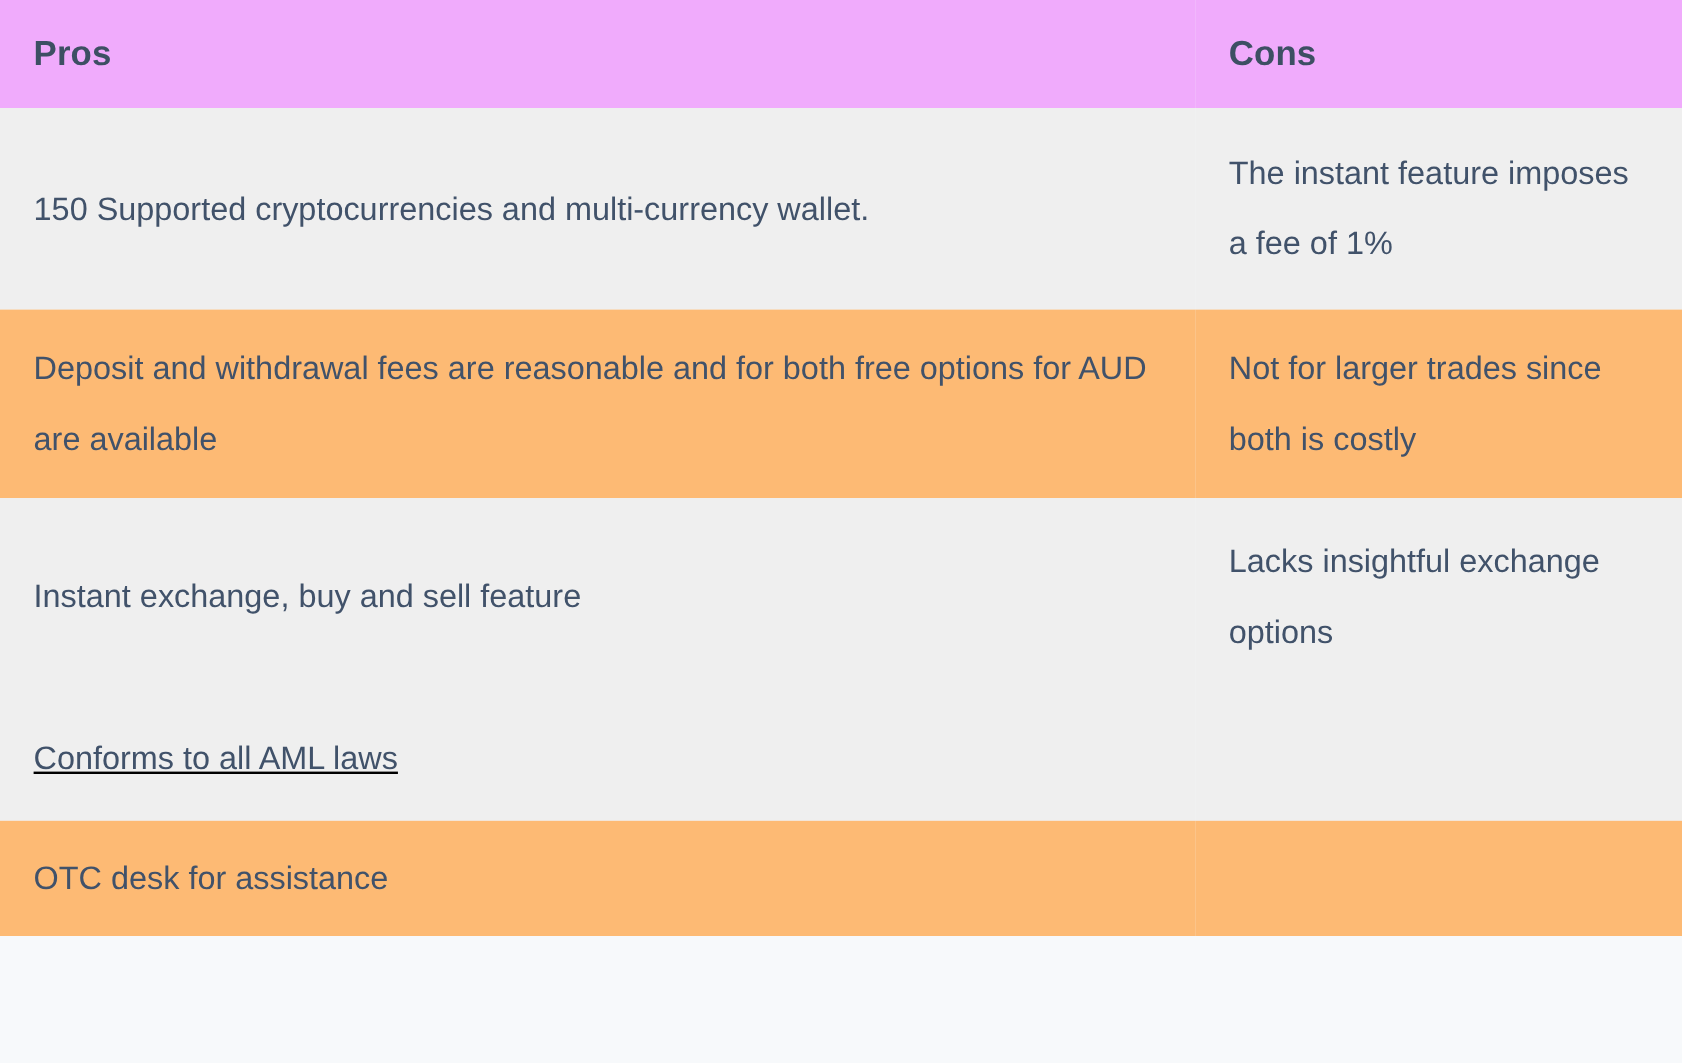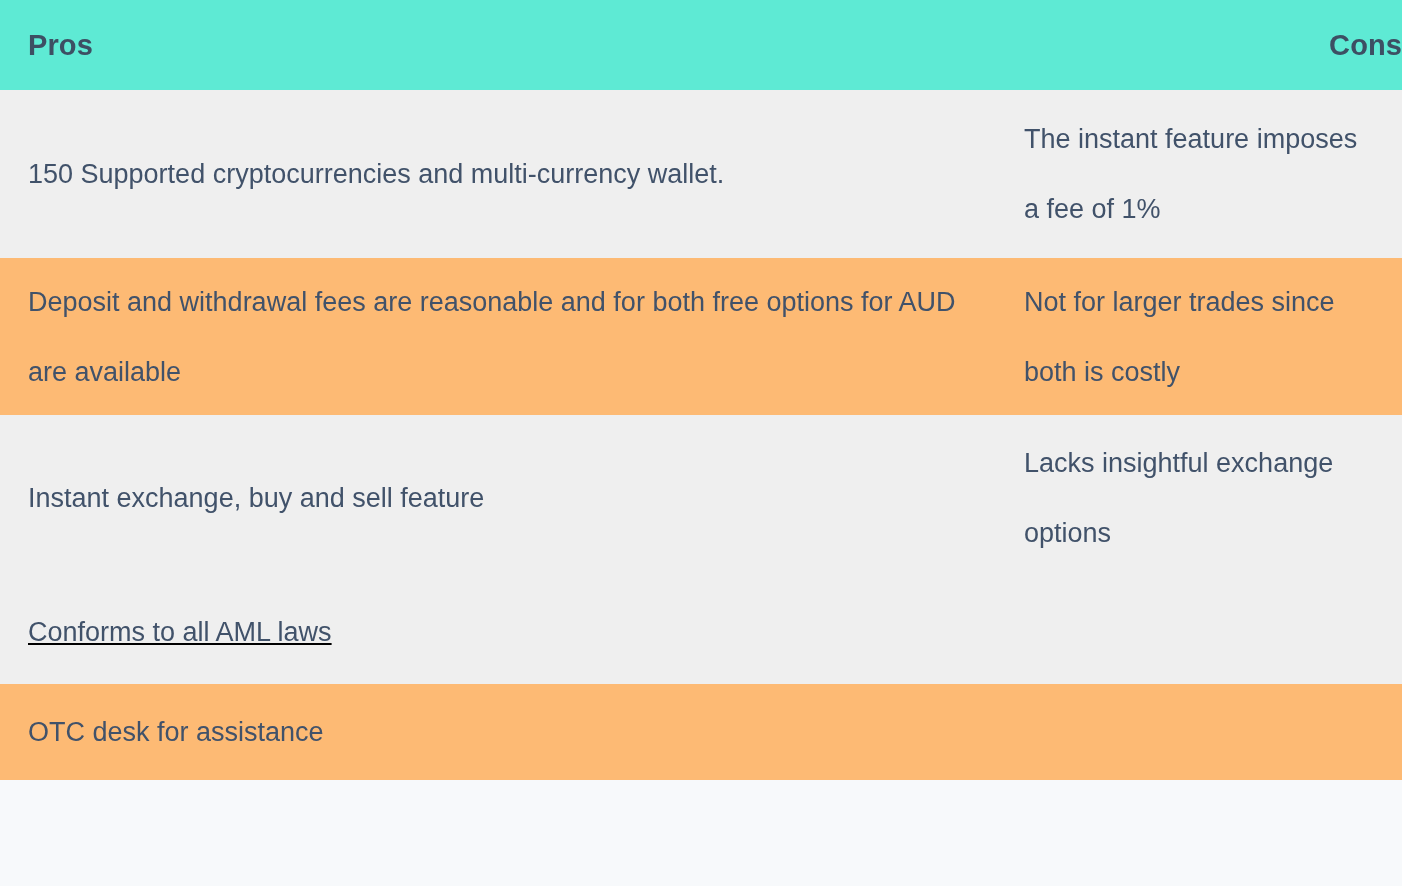--- a/index.html
+++ b/index.html
@@ -23,43 +23,43 @@
   table.proscons {
     width: 1402px;
     border-collapse: collapse;
     table-layout: fixed;
   }
 
   table.proscons col.col-pros { width: 996px; }
   table.proscons col.col-cons { width: 406px; }
 
   thead tr.header-row {
-    background: #5eead4;
+    background: #f0abfc;
     height: 90px;
   }
 
   thead th {
     text-align: left;
     vertical-align: middle;
     font-size: 29px;
     font-weight: bold;
     color: #3d4f63;
     letter-spacing: 0.1px;
     padding: 0 0 0 28px;
   }
 
-  thead th.cons-head { padding-left: 28px; text-align: right; }
+  thead th.cons-head { padding-left: 28px; }
 
   tbody tr { background: #fdba74; }
   tbody tr.striped { background: #efefef; }
 
   tbody td {
     vertical-align: middle;
     font-size: 27px;
-    line-height: 70px;
+    line-height: 59px;
     color: #41526a;
     padding: 0 22px 0 28px;
     font-weight: 400;
   }
 
   tbody td.cons-cell { padding-left: 28px; padding-right: 30px; }
 
   tr.r1 { height: 168px; }
   tr.r2 { height: 157px; }
   tr.r3 { height: 165px; }

